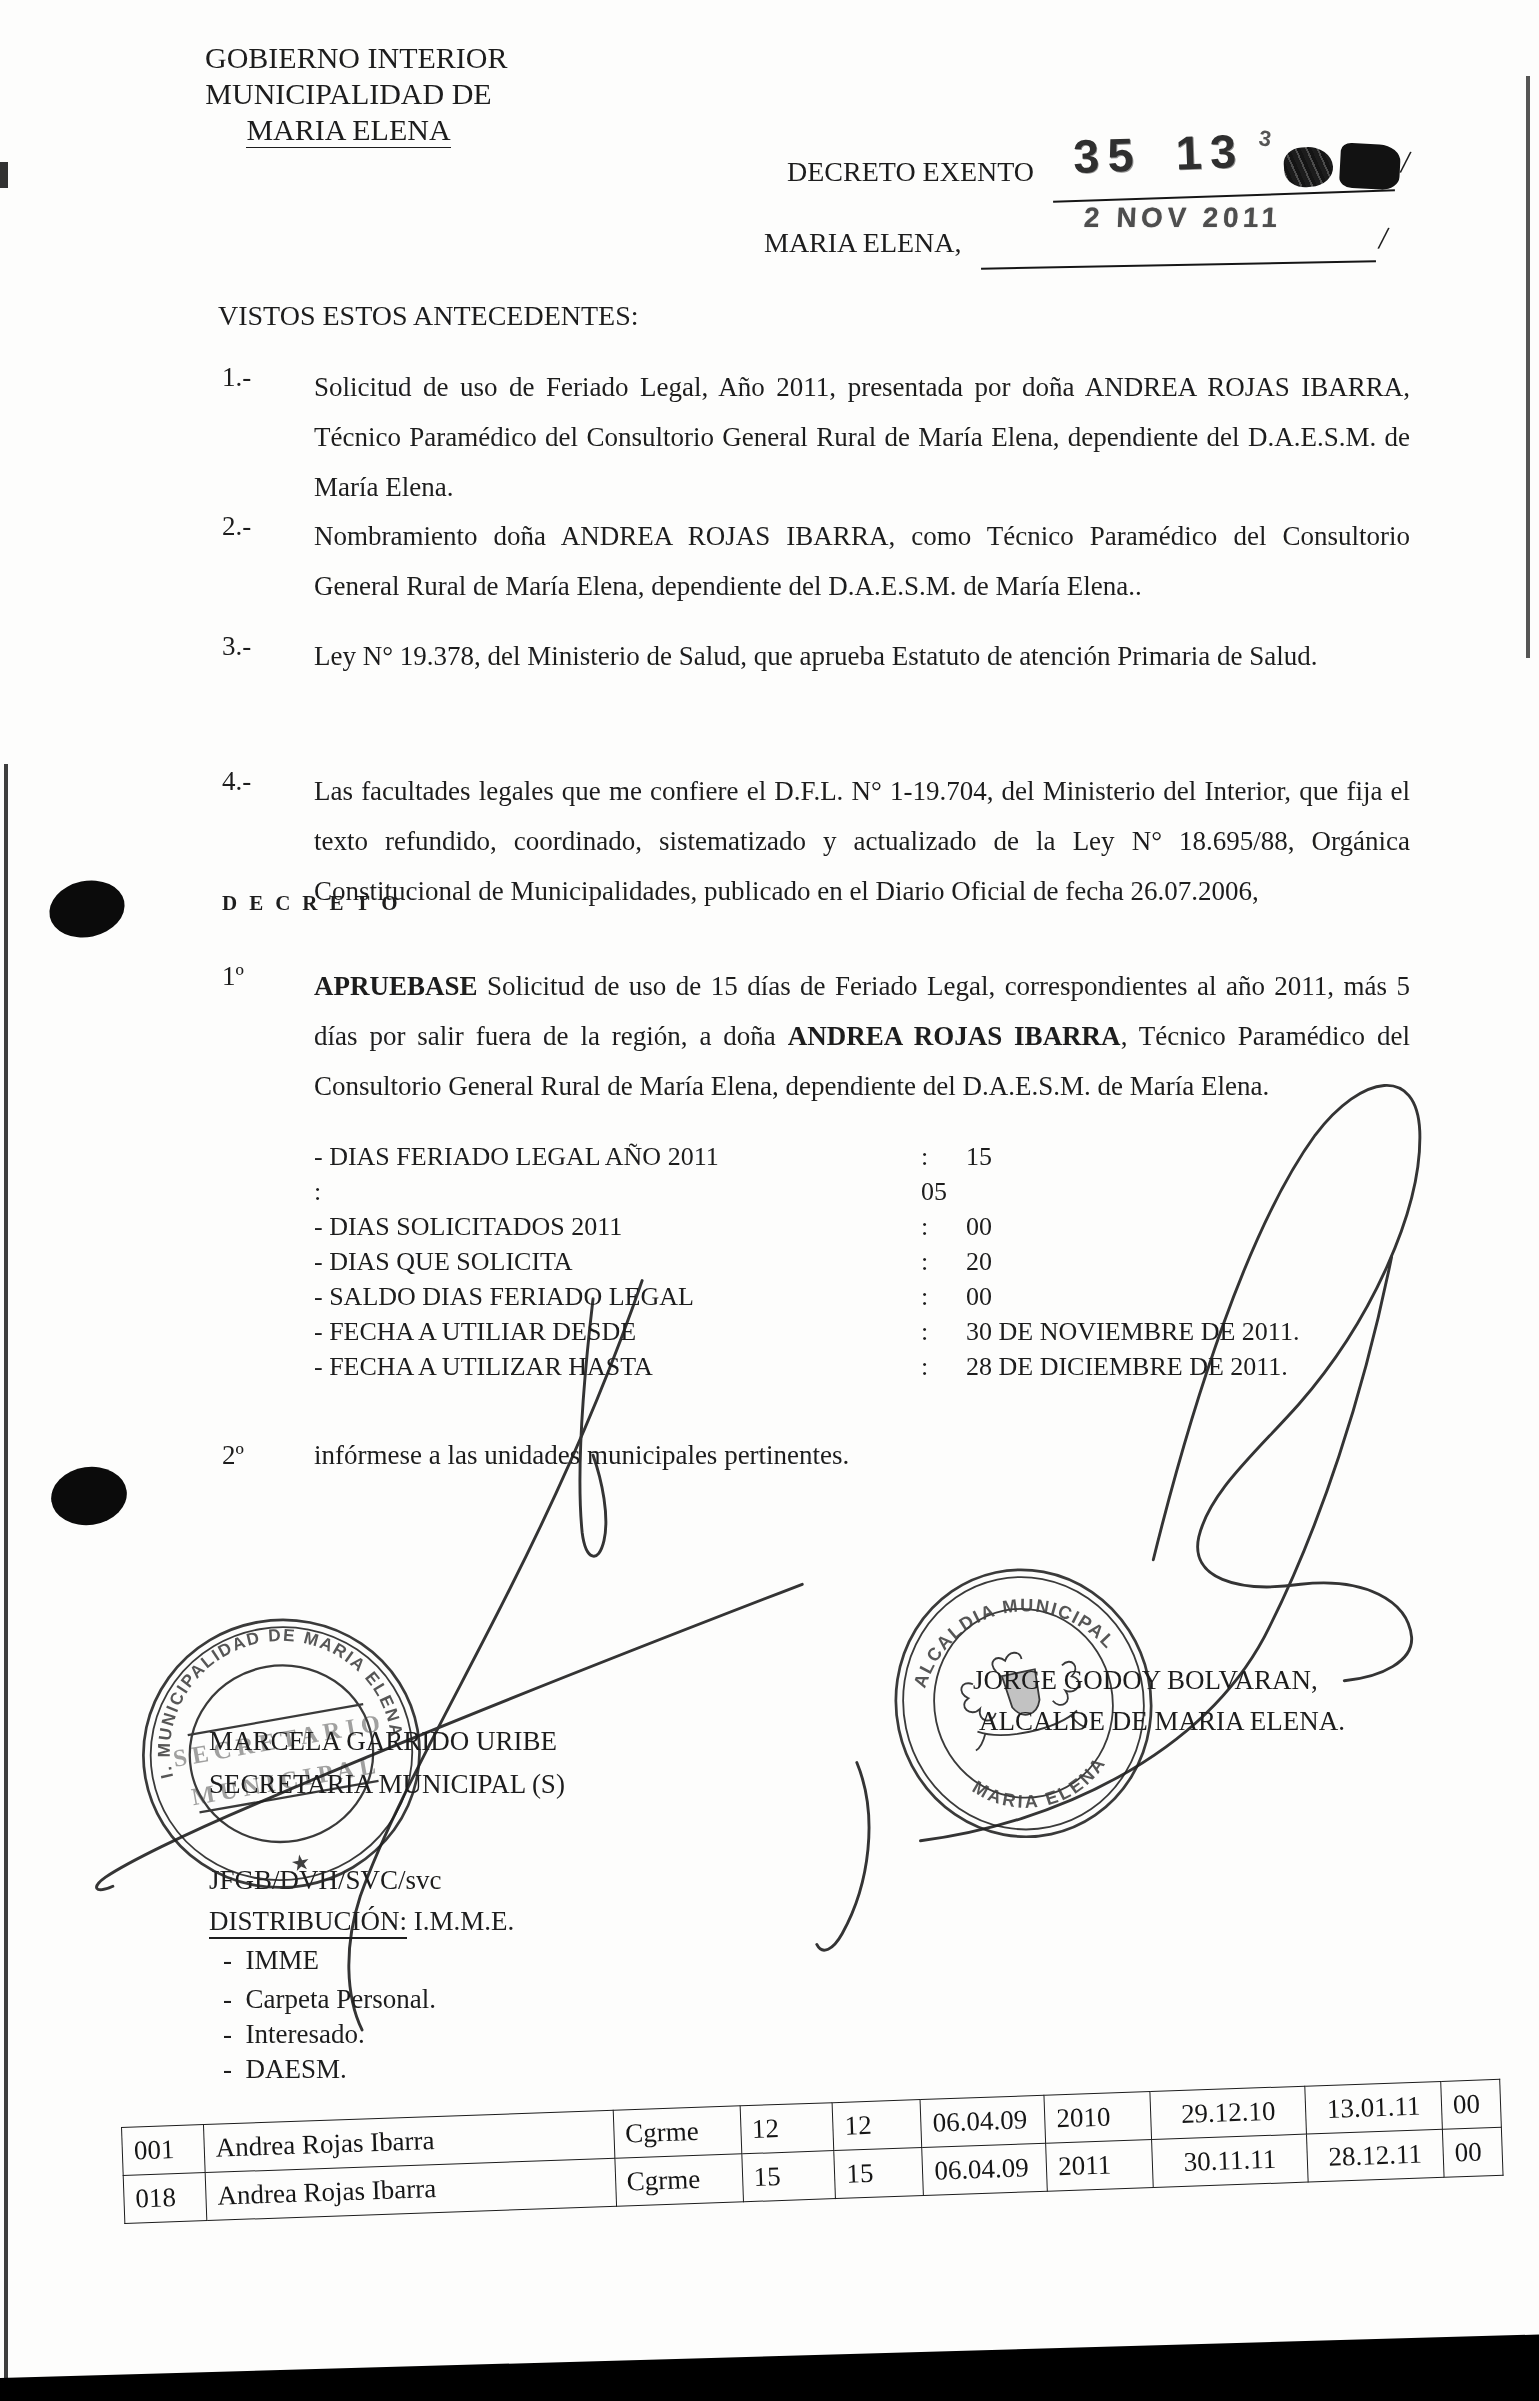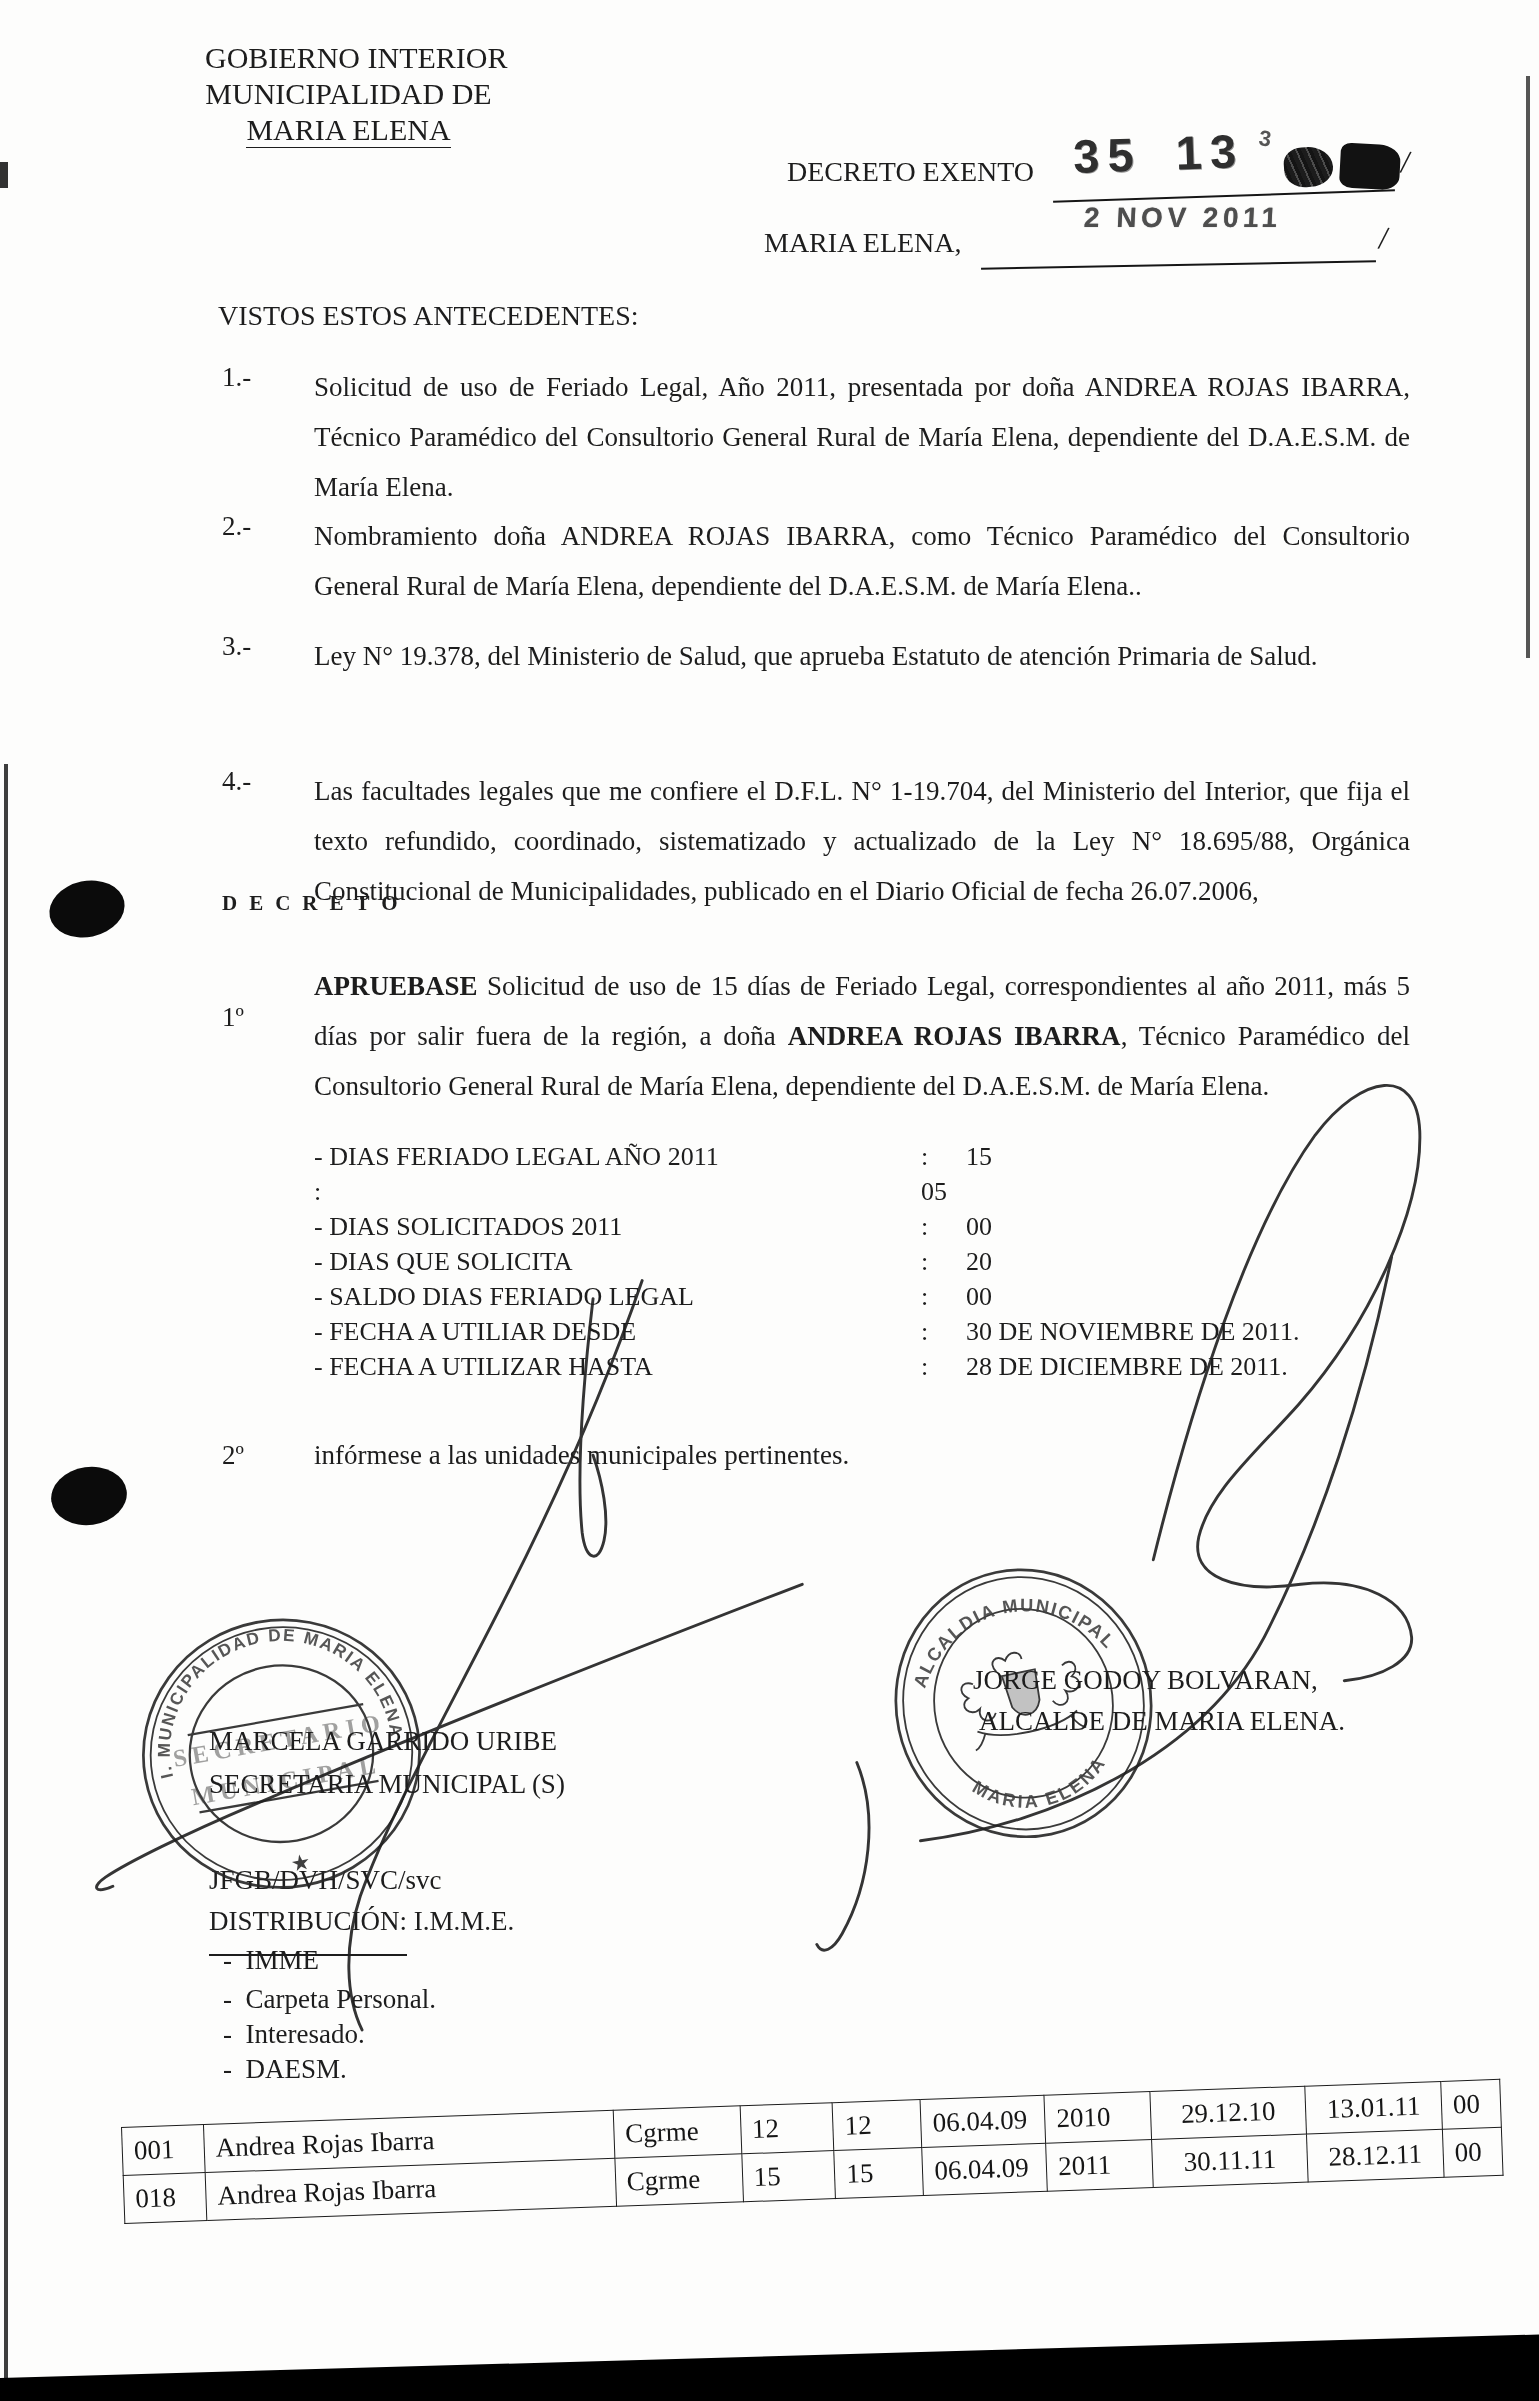--- a/index.html
+++ b/index.html
@@ -24,21 +24,21 @@
          margin-left:14.6px;vertical-align:top;display:inline-block;transform:rotate(8deg);}
   .datestamp{font-family:"Liberation Sans",sans-serif;font-weight:700;font-size:28px;color:#4e4e4e;
              letter-spacing:4.5px;transform:skewX(-3deg);text-shadow:0 0 0.9px #7a7a7a;}
   .line{position:absolute;height:1.8px;background:#161616;}
   .slash{font-size:33px;transform:rotate(8deg);}
   .decreto-title{font-size:21px;font-weight:bold;letter-spacing:12px;}
   .days{position:absolute;left:314px;top:1142px;width:1105px;}
   .drow{display:grid;grid-template-columns:607px 45px auto;height:35px;font-size:26px;color:#1d1d1d;}
   .bold{font-weight:bold;}
   .footitem{font-size:27px;}
-  .ulab{border-bottom:2.7px solid #1d1d1d;padding-bottom:18px;margin-top:46px;}
+  .ulab{border-bottom:2.7px solid #1d1d1d;padding-bottom:1px;margin-top:46px;}
   .btable{position:absolute;left:121px;top:2127px;width:1380px;border-collapse:collapse;
           transform:rotate(-2deg);transform-origin:0 0;font-size:27px;color:#161616;
           font-family:"Liberation Serif",serif;}
   .btable td{border:1.8px solid #1d1d1d;height:47px;padding:0 0 0 11px;white-space:nowrap;overflow:hidden;}
   .btable td.c{text-align:center;padding:0;}
   .hole{position:absolute;background:#0b0b0b;border-radius:50%;z-index:40;}
   .edge{position:absolute;background:#1c1c1c;z-index:6;}
   .wedge{position:absolute;left:0;top:2329px;width:1539px;height:73px;background:#000;z-index:50;
          clip-path:polygon(0 49px,100% 5.5px,100% 100%,0 100%);}
   .scrib{position:absolute;left:0;top:0;z-index:30;pointer-events:none;}
@@ -83,21 +83,21 @@
   <div class="para" style="left:314px;top:511px;width:1096px;">Nombramiento doña ANDREA ROJAS IBARRA,  como Técnico Paramédico del Consultorio General Rural de María Elena, dependiente del D.A.E.S.M. de María Elena..</div>
 
   <div class="t num" style="left:222px;top:631px;">3.-</div>
   <div class="para" style="left:314px;top:631px;width:1096px;">Ley N° 19.378, del Ministerio de Salud, que aprueba Estatuto de atención Primaria de Salud.</div>
 
   <div class="t num" style="left:222px;top:766px;">4.-</div>
   <div class="para" style="left:314px;top:766px;width:1096px;">Las facultades legales que me confiere el D.F.L. N° 1-19.704, del Ministerio del Interior, que fija el texto refundido, coordinado, sistematizado y actualizado de la Ley N° 18.695/88, Orgánica Constitucional de Municipalidades, publicado en el Diario Oficial de fecha 26.07.2006,</div>
 
   <div class="t decreto-title" style="left:222px;top:891px;">DECRETO</div>
 
-  <div class="t num" style="left:222px;top:961px;margin-top:41px;">1º</div>
+  <div class="t num" style="left:222px;top:961px;">1º</div>
   <div class="para" style="left:314px;top:961px;width:1096px;">
     <span class="bold">APRUEBASE</span><span> Solicitud de uso de 15 días de Feriado Legal, correspondientes al año 2011, más 5 días por salir fuera de la región, a doña </span><span class="bold">ANDREA ROJAS IBARRA</span><span>, Técnico Paramédico del Consultorio General Rural de María Elena, dependiente del D.A.E.S.M. de María Elena.</span>
   </div>
 
   <div class="days">
     <div class="drow">
         <span>- DIAS FERIADO LEGAL AÑO 2011</span>
         <span>:</span>
         <span>15</span>
       </div>

